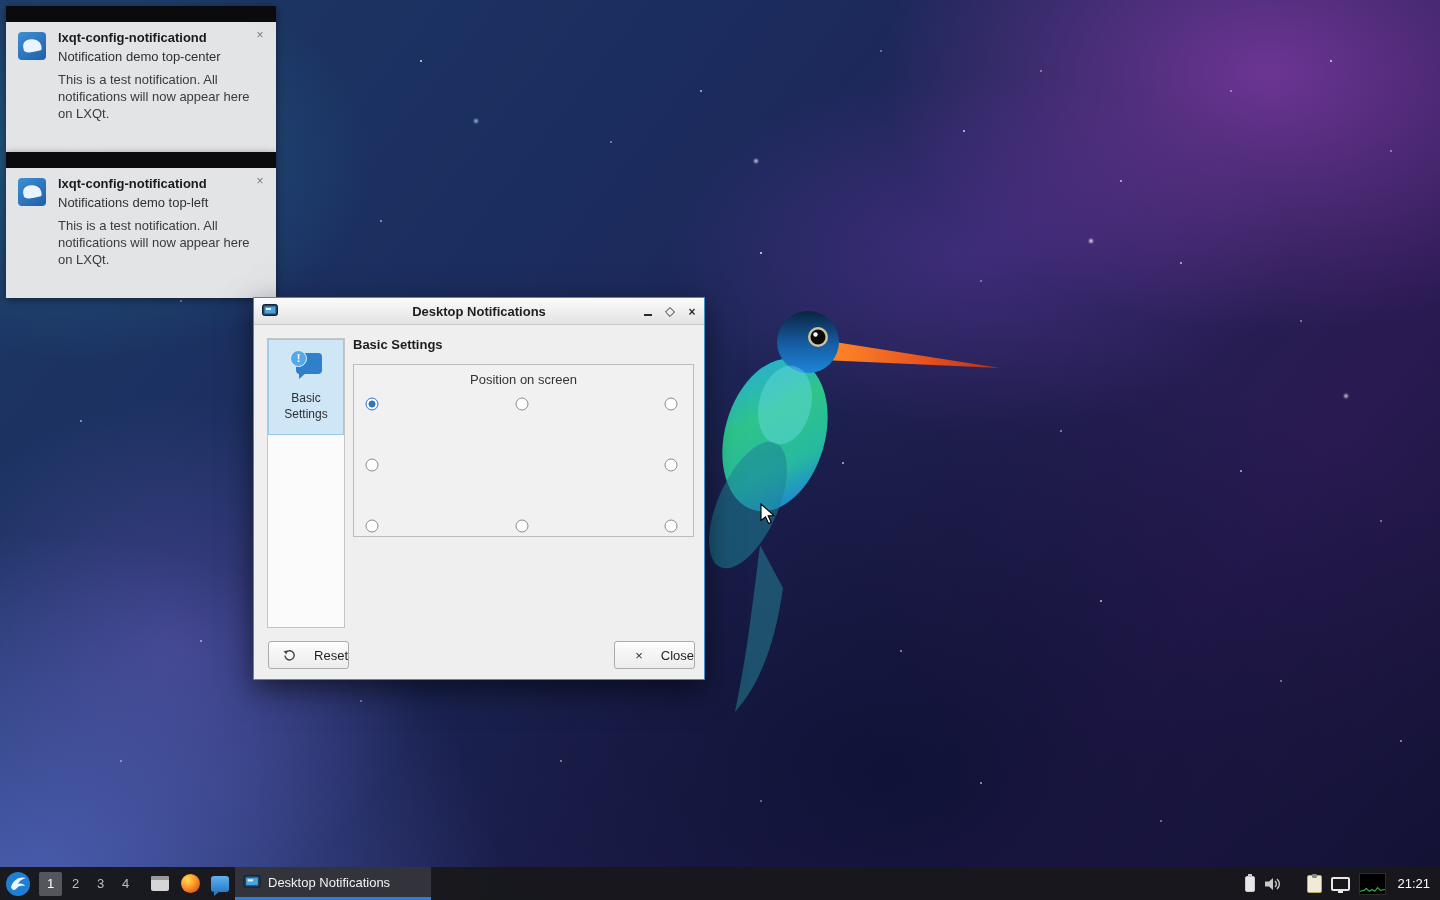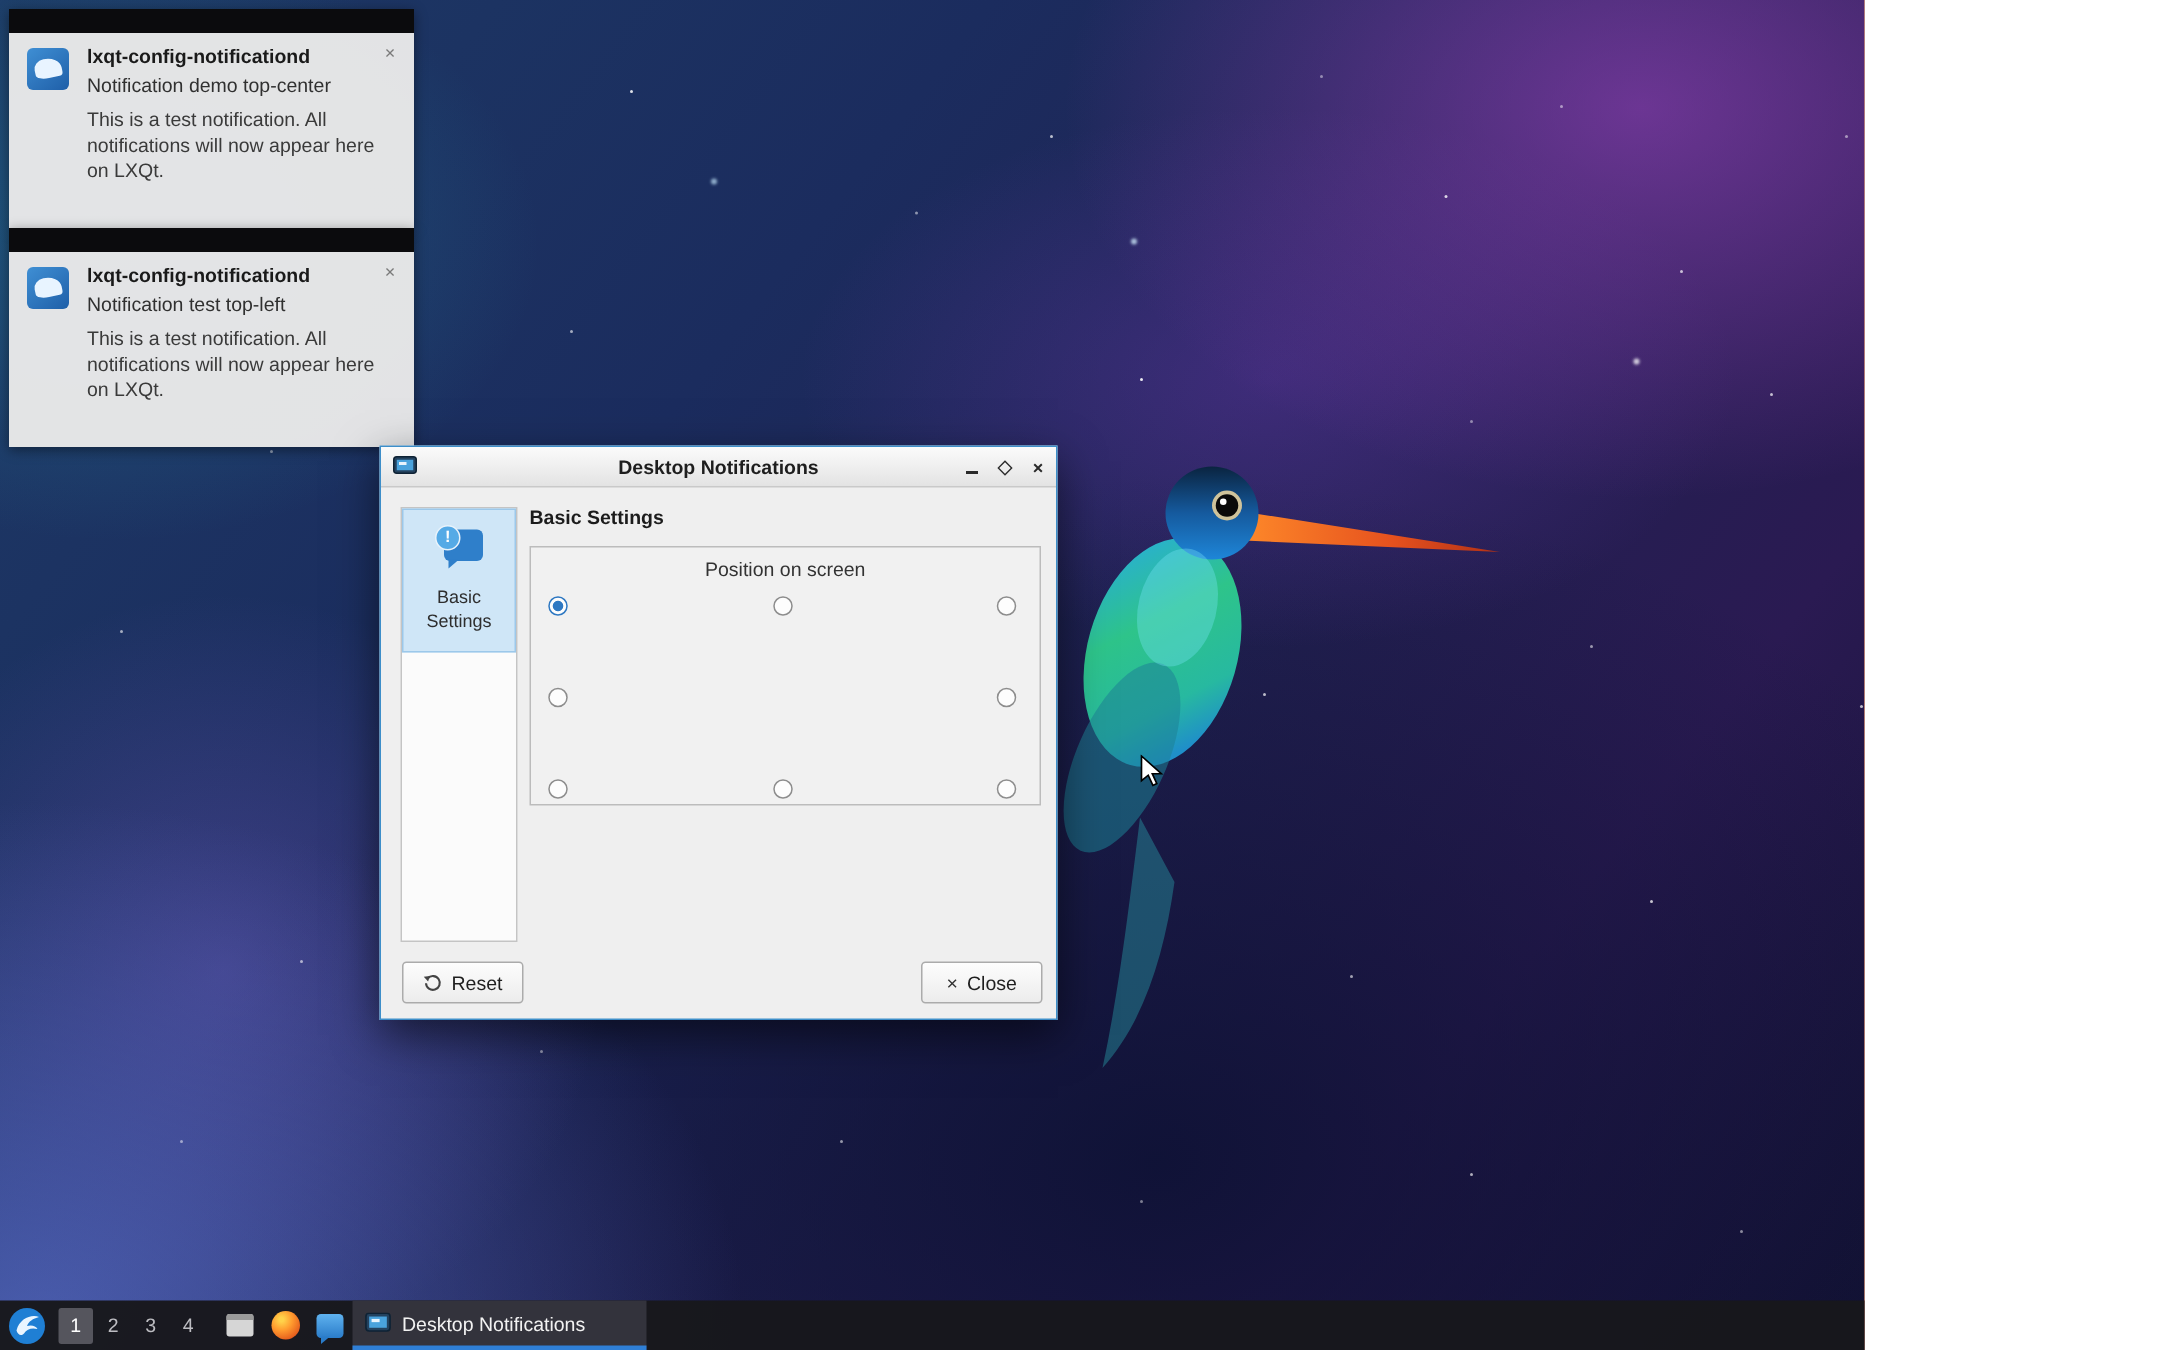--- a/index.html
+++ b/index.html
@@ -1,19 +1,19 @@
 <!DOCTYPE html>
 <html><head>
 <meta charset="utf-8">
 <style>
   * { margin:0; padding:0; box-sizing:border-box; }
   html,body { width:1440px; height:900px; overflow:hidden; }
   body { font-family:"Liberation Sans", sans-serif; }
 
-  .screen { position:relative; width:1243px; height:900px; overflow:hidden; background:#c2410c; }
+  .screen { position:relative; width:1440px; height:900px; overflow:hidden; background:#f9a8d4; }
 
   
   .wallpaper {
     position:absolute; inset:0;
     background:
       radial-gradient(ellipse 620px 420px at 88% 8%,  rgba(168,70,200,0.55), transparent 62%),
       radial-gradient(ellipse 520px 300px at 68% 28%, rgba(120,60,190,0.35), transparent 60%),
       radial-gradient(ellipse 760px 560px at 2% 98%,  rgba(98,118,215,0.65), transparent 62%),
       radial-gradient(ellipse 420px 420px at 12% 72%, rgba(130,100,210,0.35), transparent 60%),
       radial-gradient(ellipse 460px 320px at 6% 18%,  rgba(40,140,170,0.40), transparent 62%),
@@ -97,21 +97,21 @@
   .main-heading { position:absolute; left:99px; top:39px; font-size:13px; font-weight:bold; color:#1c1c1c; }
   .groupbox { position:absolute; left:99px; top:66px; width:341px; height:173px;
     border:1px solid #bcbcbc; background:#f1f1f1; }
   .group-title { text-align:center; margin-top:7px; font-size:13px; color:#333; }
   .radio { position:absolute; width:13px; height:13px; border-radius:50%;
     border:1px solid #8d8d8d; background:#fdfdfd; transform:translate(-50%,-50%); cursor:default; }
   .radio.active { border-color:#2e78c2;
     background:radial-gradient(circle, #2e78c2 0 3.2px, #fdfdfd 3.8px); }
 
   .dlg-btn { position:absolute; top:343px; width:81px; height:28px;
-    display:flex; align-items:center; justify-content:center; gap:6px;
+    display:flex; align-items:center; justify-content:flex-end; gap:18px;
     background:linear-gradient(#fdfdfd,#ececec); border:1px solid #ababab; border-radius:3px;
     font-size:13px; color:#1f1f1f; cursor:default; }
   .btn-reset { left:14px; }
   .btn-close { left:360px; }
   .btn-glyph { font-size:13px; color:#333; }
 
   
   .taskbar { position:absolute; left:0; bottom:0; width:1440px; height:33px;
     background:rgba(24,24,28,0.97); display:flex; align-items:center; padding:0 4px; color:#e6e6e6; }
   .start-btn { width:28px; height:28px; display:flex; align-items:center; justify-content:center; margin-right:6px; cursor:default; }
@@ -193,21 +193,21 @@
       <div class="notif-close">×</div>
     </div>
   </div>
 
   <div class="notification" style="top:152px;">
     <div class="notif-topbar"></div>
     <div class="notif-body">
       <div class="notif-icon"></div>
       <div class="notif-text">
         <div class="notif-app">lxqt-config-notificationd</div>
-        <div class="notif-summary">Notification test top-left</div>
+        <div class="notif-summary">Notifications demo top-left</div>
         <div class="notif-message">This is a test notification. All notifications will now appear here on LXQt.</div>
       </div>
       <div class="notif-close">×</div>
     </div>
   </div>
 
   <div class="window">
     <div class="titlebar">
       <span class="titlebar-icon">
         <svg width="16" height="14" viewBox="0 0 16 14">

